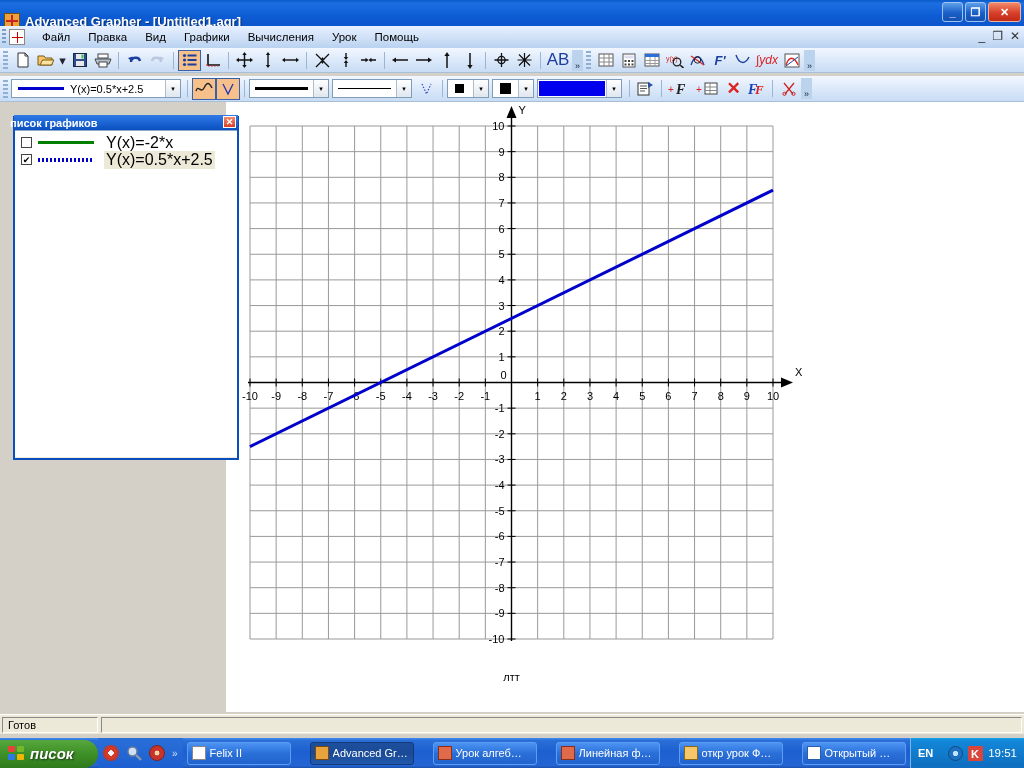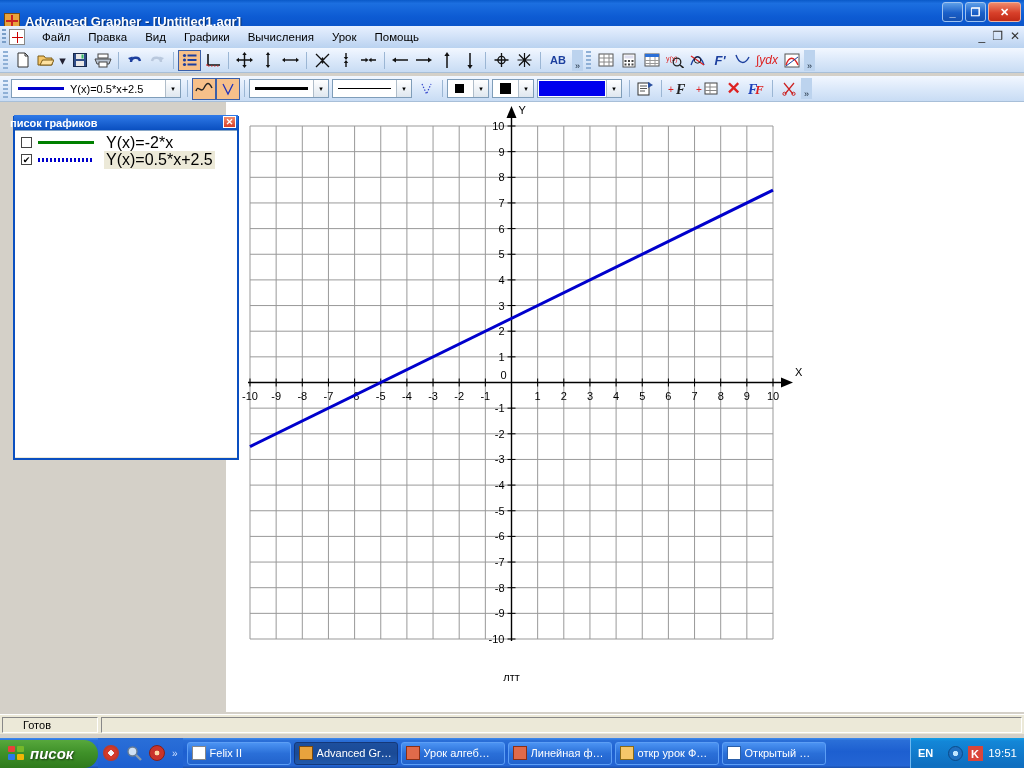--- a/index.html
+++ b/index.html
@@ -149,21 +149,21 @@
   .graph-wrap { position: absolute; left: 226px; top: 0; width: 798px; height: 610px; background: #fff; }
 
   
   .statusbar {
     position: absolute; left: 0; top: 714px; width: 1024px; height: 20px;
     background: #ece9d8; border-top: 1px solid #fff;
     display:flex; align-items:center; padding: 2px;
   }
   .sb-pane {
     height: 16px; border: 1px solid; border-color: #888 #fff #fff #888;
-    display:flex; align-items:center; padding-left:20px; font-size:11px; color:#000;
+    display:flex; align-items:center; padding-left:5px; font-size:11px; color:#000;
   }
   .sb-pane.p1 { width: 96px; }
   .sb-pane.p2 { flex: 1; margin-left: 3px; }
 
   
   .taskbar {
     position: absolute; left: 0; top: 738px; width: 1024px; height: 30px;
     background: linear-gradient(to bottom, #3f8cf0 0%, #2a6fd8 8%, #1d5fd0 45%, #2465d4 92%, #1b4faa 100%);
     display:flex; align-items:center;
   }
@@ -182,21 +182,21 @@
   }
   .start-flag i {
     position:absolute; width: 7px; height: 6px; display:block; border-radius:1px;
   }
   .quick {
     display:flex; align-items:center; height: 30px; padding: 0 5px; gap: 7px;
     background: linear-gradient(to bottom,#2a6fd8,#1d5fd0); flex:none;
   }
   .qicon { width: 16px; height: 16px; border-radius: 50%; position:relative; }
   .qarrows { color:#cfe0ff; font-size:10px; }
-  .tasks { display:flex; align-items:center; gap: 3px; padding-left: 4px; flex:1; overflow:hidden; }
+  .tasks { display:flex; align-items:center; gap: 19px; padding-left: 4px; flex:1; overflow:hidden; }
   .task {
     height: 23px; min-width: 104px; max-width: 118px; flex: 0 1 auto;
     background: linear-gradient(to bottom,#4b93f2,#2a6fd8 50%,#2263cc);
     border: 1px solid #5c9ef5; border-radius: 3px;
     display:flex; align-items:center; color:#fff; font-size:11px; padding: 0 4px; gap:4px;
     overflow:hidden; white-space:nowrap;
   }
   .task.active {
     background: linear-gradient(to bottom,#1d4f9e,#1a4a96 50%,#2158ab);
     border-color: #14387a;
@@ -392,21 +392,21 @@
         </svg>
     </div>
     <div class="tbtn">
       <svg width="17" height="16" viewBox="0 0 17 16">
           <g stroke="#111" stroke-width="1.2">
             <path d="M8.5 1v14M1.5 8h14M3 2.5l11 11M14 2.5l-11 11"></path>
           </g>
         </svg>
     </div>
     <div class="tsep"></div>
-    <div class="tbtn" style="width:26px;color:#1c3f9e;font-weight:bold;font-size:11px">AB</div>
+    <div class="tbtn" style="width:26px;color:#1c3f9e;font-weight:normal;font-size:17px">AB</div>
     <div class="overflow">»</div>
     <div class="tgrip"></div>
     <div class="tbtn">
       <svg width="16" height="14" viewBox="0 0 16 14">
           <rect x="1" y="1" width="14" height="12" fill="#fff" stroke="#555"></rect>
           <g stroke="#888">
             <path d="M1 5h14M1 9h14M6 1v12M11 1v12"></path>
           </g>
         </svg>
     </div>

